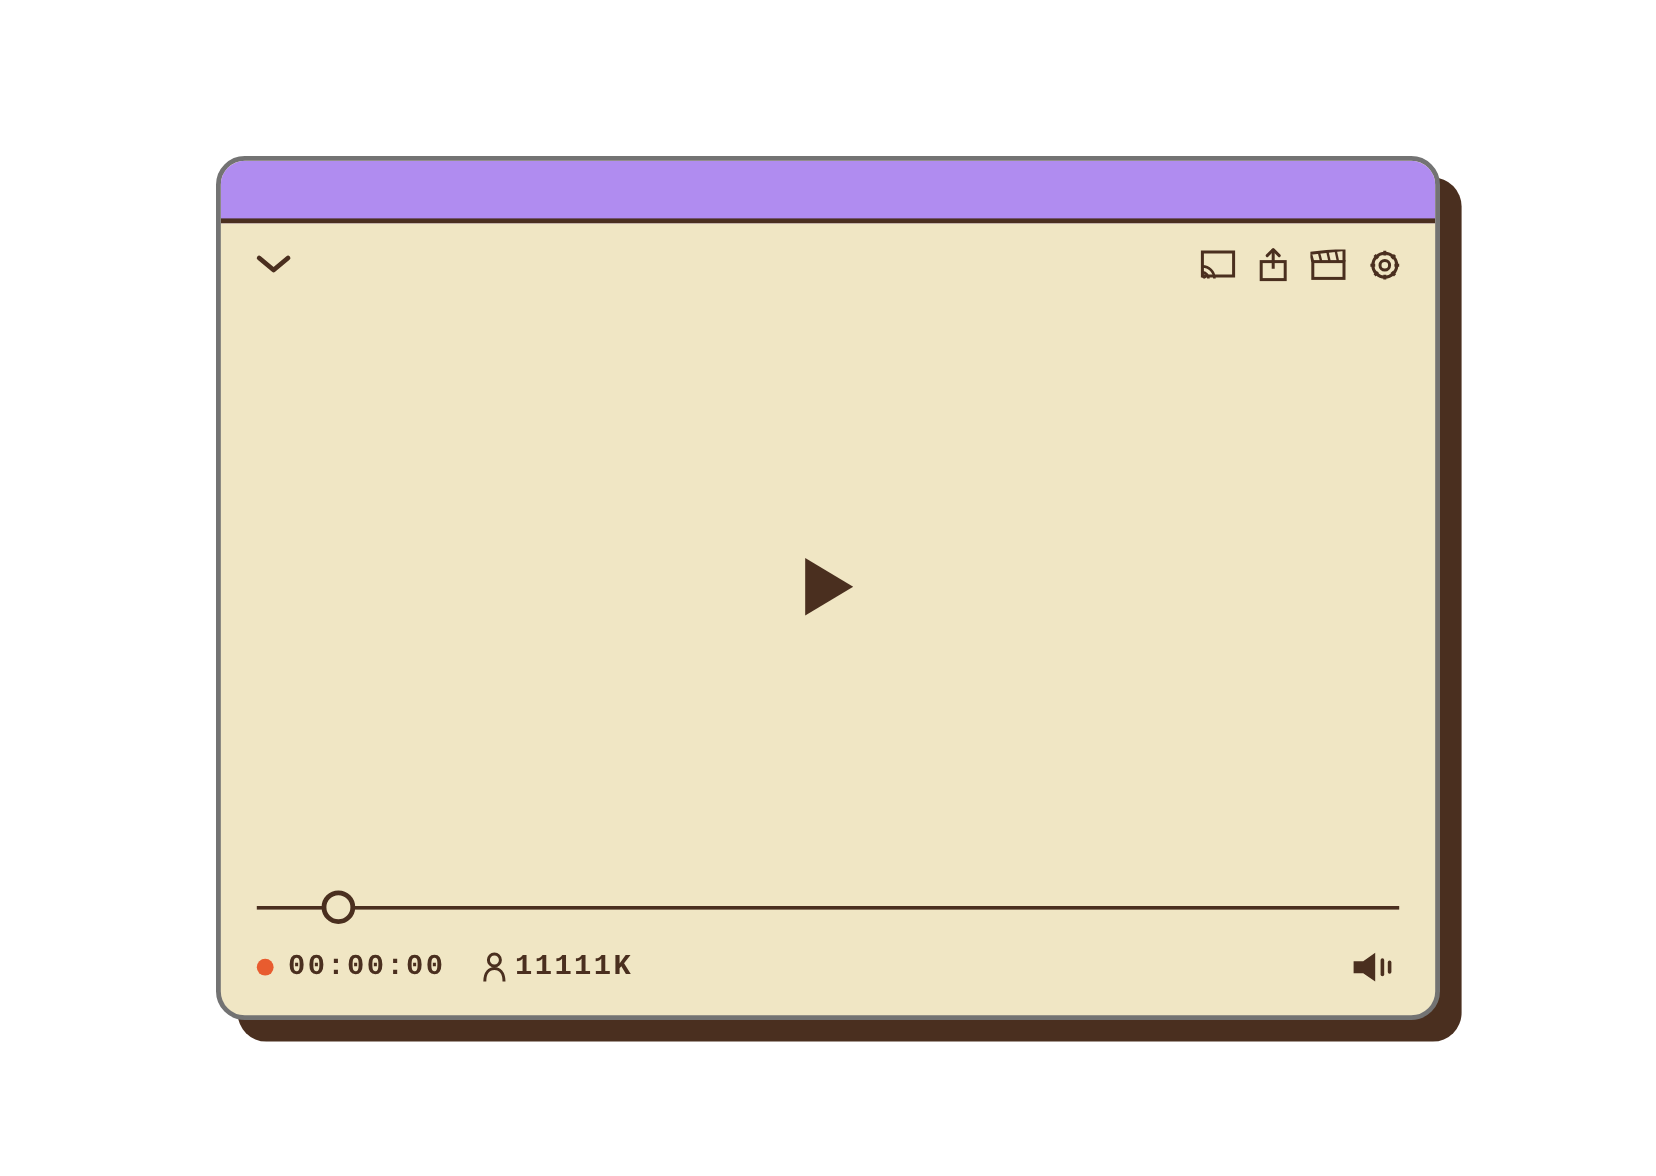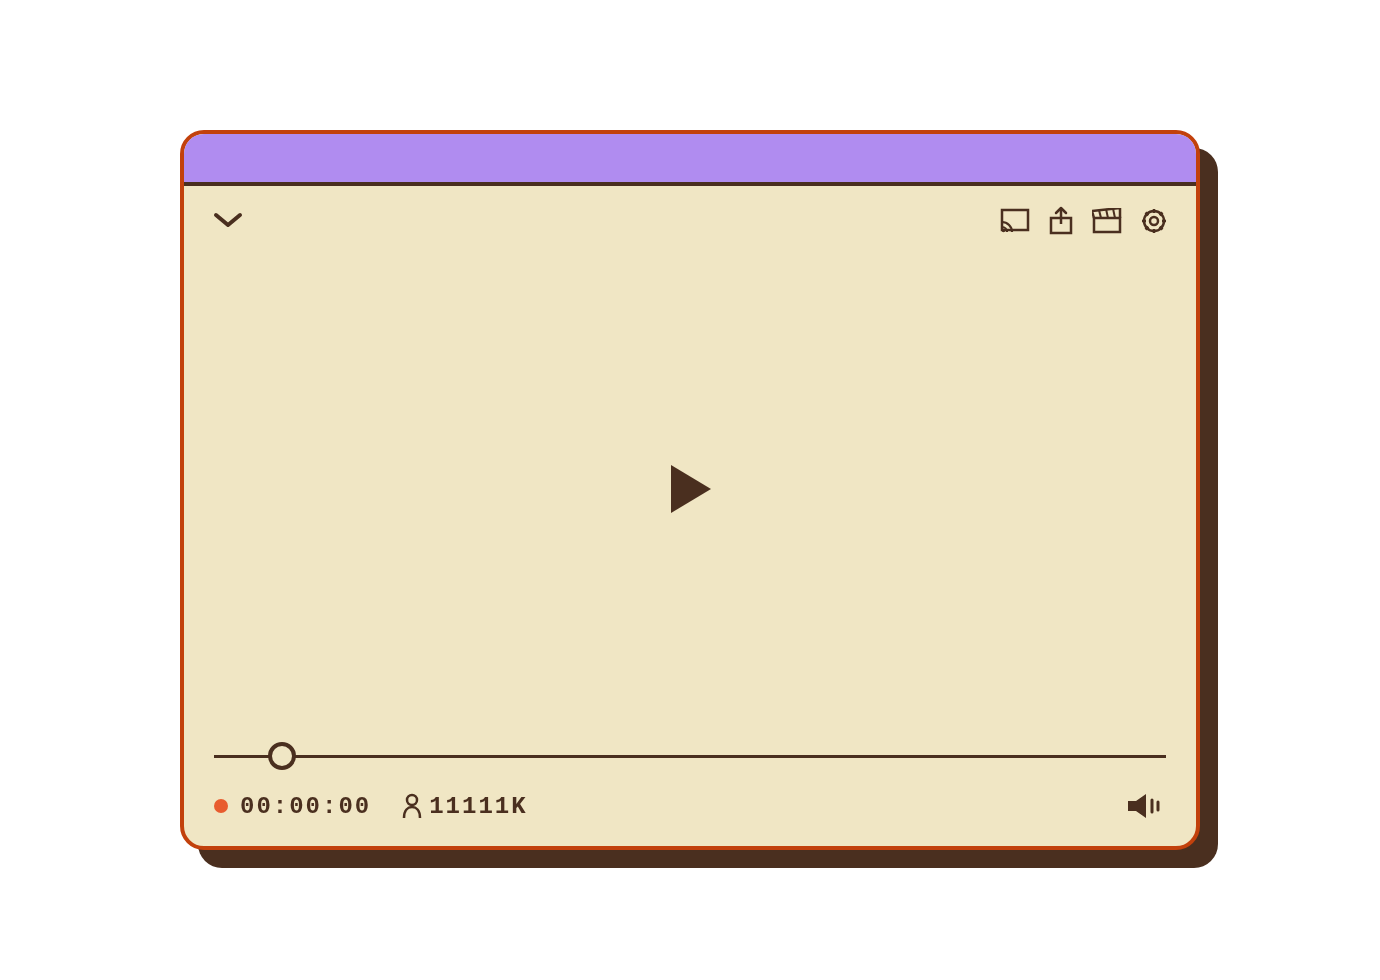--- a/index.html
+++ b/index.html
@@ -26,21 +26,21 @@
       background: #4a2f1f;
       border-radius: 24px;
     }
     .player-window {
       position: absolute;
       top: 0;
       left: 0;
       width: 1020px;
       height: 720px;
       background: #f0e6c4;
-      border: 4px solid #c2410c;
+      border: 4px solid #737373;
       border-radius: 24px;
       overflow: hidden;
       display: flex;
       flex-direction: column;
     }
     .titlebar {
       height: 52px;
       background: #b08cf0;
       border-bottom: 4px solid #4a2f1f;
     }

